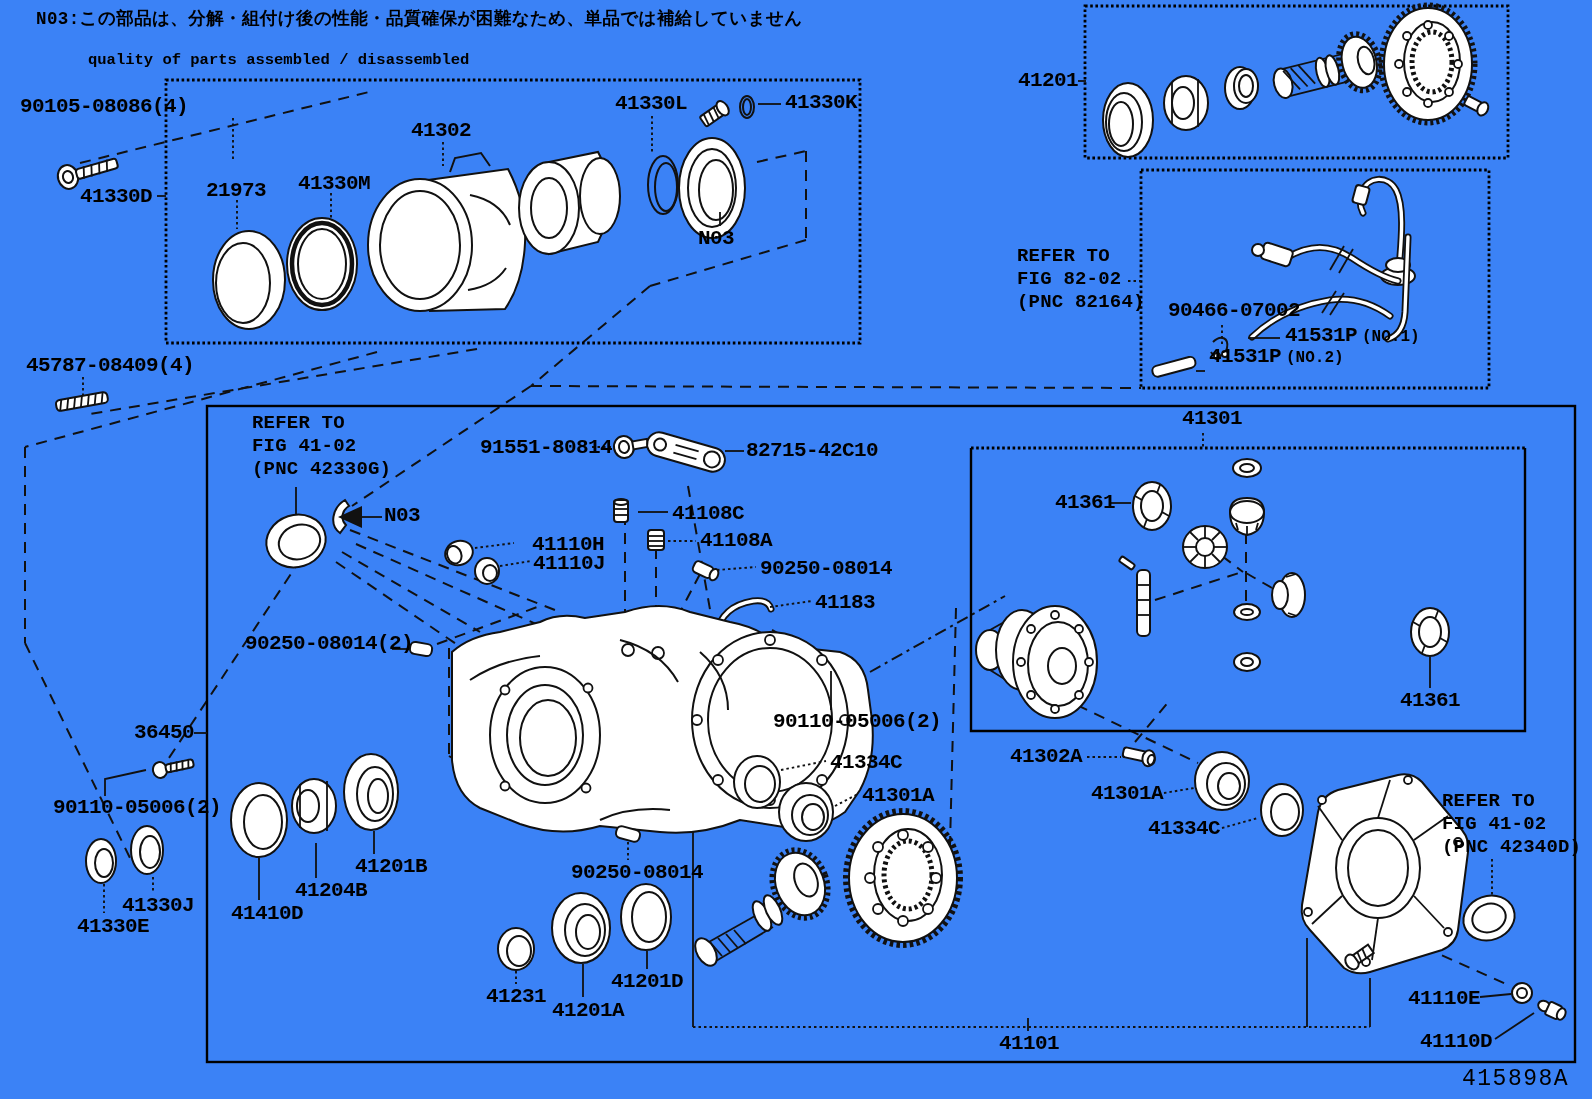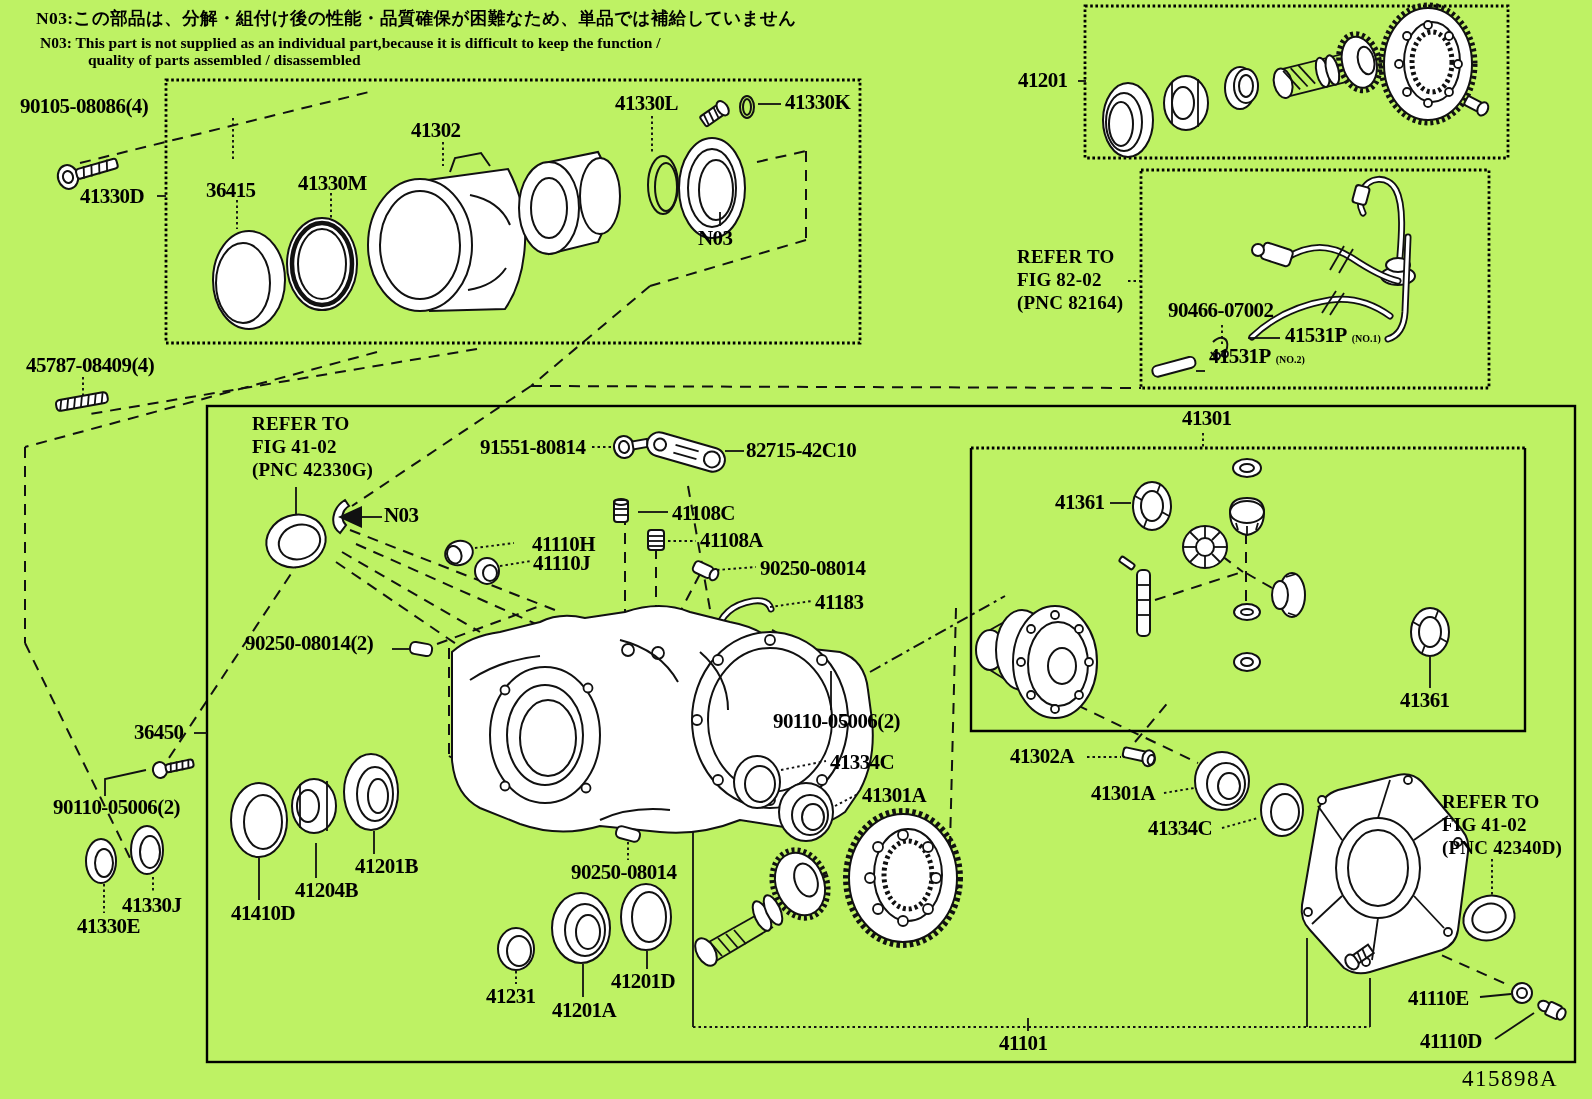--- a/index.html
+++ b/index.html
@@ -1,20 +1,20 @@
 <!DOCTYPE html>
 <html><head>
 <meta charset="utf-8">
 <style>
   html,body{margin:0;padding:0;background:#fff}
-  #stage{position:relative;width:1592px;height:1099px;background:#bef264;overflow:hidden;
-         font-family:Liberation Serif, serif;color:#000}
+  #stage{position:relative;width:1592px;height:1099px;background:#3b82f6;overflow:hidden;
+         font-family:Liberation Mono, monospace;color:#000}
   #art{position:absolute;left:0;top:0}
   .lbl{position:absolute;font-weight:700;font-size:21px;letter-spacing:-0.6px;white-space:nowrap;line-height:1}
-  .sm{font-size:10px;letter-spacing:0}
+  .sm{font-size:16px;letter-spacing:0}
   .ref{position:absolute;font-weight:700;font-size:19px;line-height:23px;letter-spacing:0.2px;white-space:nowrap}
   .note-jp{position:absolute;font-weight:700;font-size:17.5px;letter-spacing:0.4px;white-space:nowrap}
   .note-en{position:absolute;font-weight:700;font-size:15.5px;white-space:nowrap}
   .fig-id{position:absolute;font-size:23px;letter-spacing:1.5px;white-space:nowrap}
   
   .bx{fill:none;stroke:#000;stroke-width:2.4}
   .dot{stroke-dasharray:2.6 2.6;stroke-width:2.8}
   .ln{stroke:#111;stroke-width:1.8;fill:none}
   .ldd{stroke:#111;stroke-width:1.9;fill:none;stroke-dasharray:2.5 3}
   .dash{stroke:#111;stroke-width:2;fill:none;stroke-dasharray:11 8}
@@ -566,26 +566,25 @@
     <line class="ldd" x1="1164" y1="793" x2="1194" y2="788"></line>
     <line class="ldd" x1="1222" y1="828" x2="1258" y2="818"></line>
     <line class="ldd" x1="1492" y1="859" x2="1492" y2="896"></line>
     <line class="ln" x1="1480" y1="997" x2="1511" y2="994"></line>
     <line class="ln" x1="1495" y1="1039" x2="1534" y2="1013"></line>
     <line class="ln" x1="1028" y1="1018" x2="1028" y2="1031"></line>
   </g>
 </svg>
 
   <div class="note-jp" style="left:36px;top:6px">N03:この部品は、分解・組付け後の性能・品質確保が困難なため、単品では補給していません</div>
-  <div class="note-en" style="left:40px;top:34px">N03: This part is not supplied as an individual part,because it is difficult to keep the function /</div>
   <div class="note-en" style="left:88px;top:51px">quality of parts assembled / disassembled</div>
 
   <div class="lbl" style="left:20px;top:96px">90105-08086(4)</div>
   <div class="lbl" style="left:80px;top:186px">41330D</div>
-  <div class="lbl" style="left:206px;top:180px">36415</div>
+  <div class="lbl" style="left:206px;top:180px">21973</div>
   <div class="lbl" style="left:298px;top:173px">41330M</div>
   <div class="lbl" style="left:411px;top:120px">41302</div>
   <div class="lbl" style="left:615px;top:93px">41330L</div>
   <div class="lbl" style="left:785px;top:92px">41330K</div>
   <div class="lbl" style="left:698px;top:228px">N03</div>
   <div class="lbl" style="left:1018px;top:70px">41201</div>
 
   <div class="ref" style="left:1017px;top:245px">
     <div>REFER TO</div>
     <div>FIG 82-02</div>

